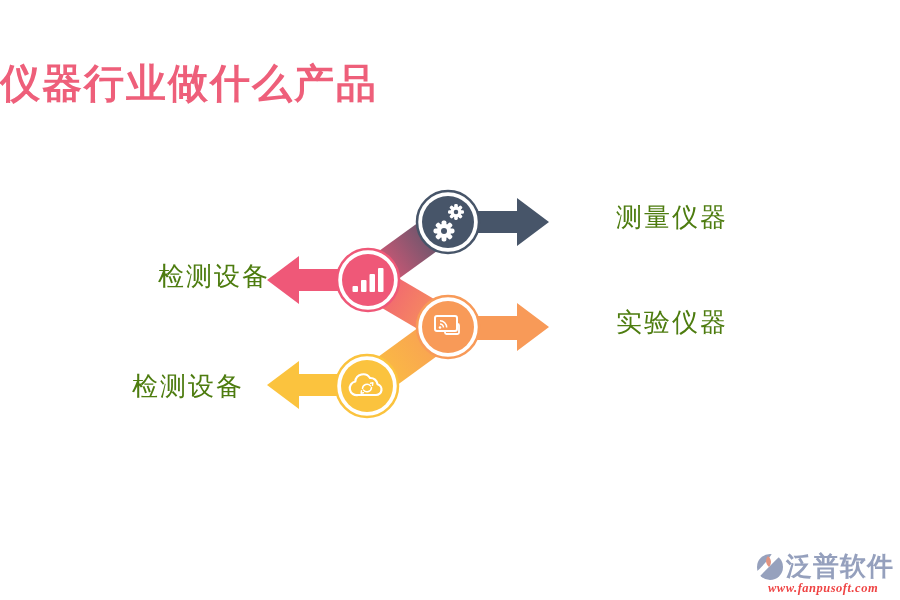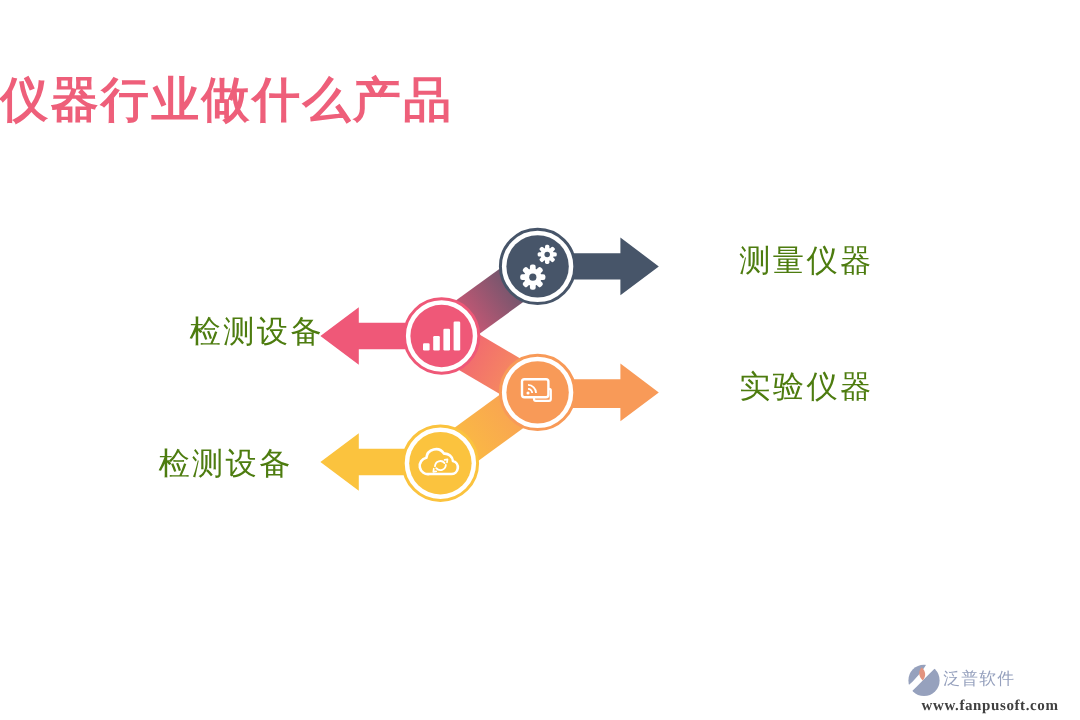--- a/index.html
+++ b/index.html
@@ -15,23 +15,23 @@
   .branch-label{
     position:absolute;font-size:26px;color:#4d7c0f;letter-spacing:2px;line-height:30px;
   }
   .label-measuring{left:616px;top:203px;}
   .label-testing{left:110px;top:262px;margin-left:48px;}
   .label-experiment{left:616px;top:308px;}
   .label-automation{left:108px;top:372px;width:160px;text-align:center;}
   .watermark{position:absolute;left:754px;top:551px;width:140px;}
   .wm-row{display:flex;align-items:flex-start;}
   .wm-logo{flex:0 0 auto;}
-  .wm-brand{font-size:14px;font-weight:normal;color:#95a0bd;letter-spacing:1px;line-height:26px;margin-top:3px;}
-  .wm-url{font-size:12.5px;font-weight:bold;color:#404040;margin-top:-2px;margin-left:14px;letter-spacing:0.5px;
-          font-family:"Liberation Serif","DejaVu Serif",serif;}
+  .wm-brand{font-size:26px;font-weight:bold;color:#95a0bd;letter-spacing:1px;line-height:26px;margin-top:3px;}
+  .wm-url{font-size:12.5px;font-weight:bold;color:#ef4444;margin-top:-2px;margin-left:14px;letter-spacing:0.5px;
+          font-family:"Liberation Serif","DejaVu Serif",serif;font-style:italic;}
 </style>
 </head>
 <body>
 
 <div class="canvas">
 
   <div class="title">仪器行业做什么产品</div>
 
   <svg class="diagram-svg" viewBox="0 0 900 600">
     <defs>

